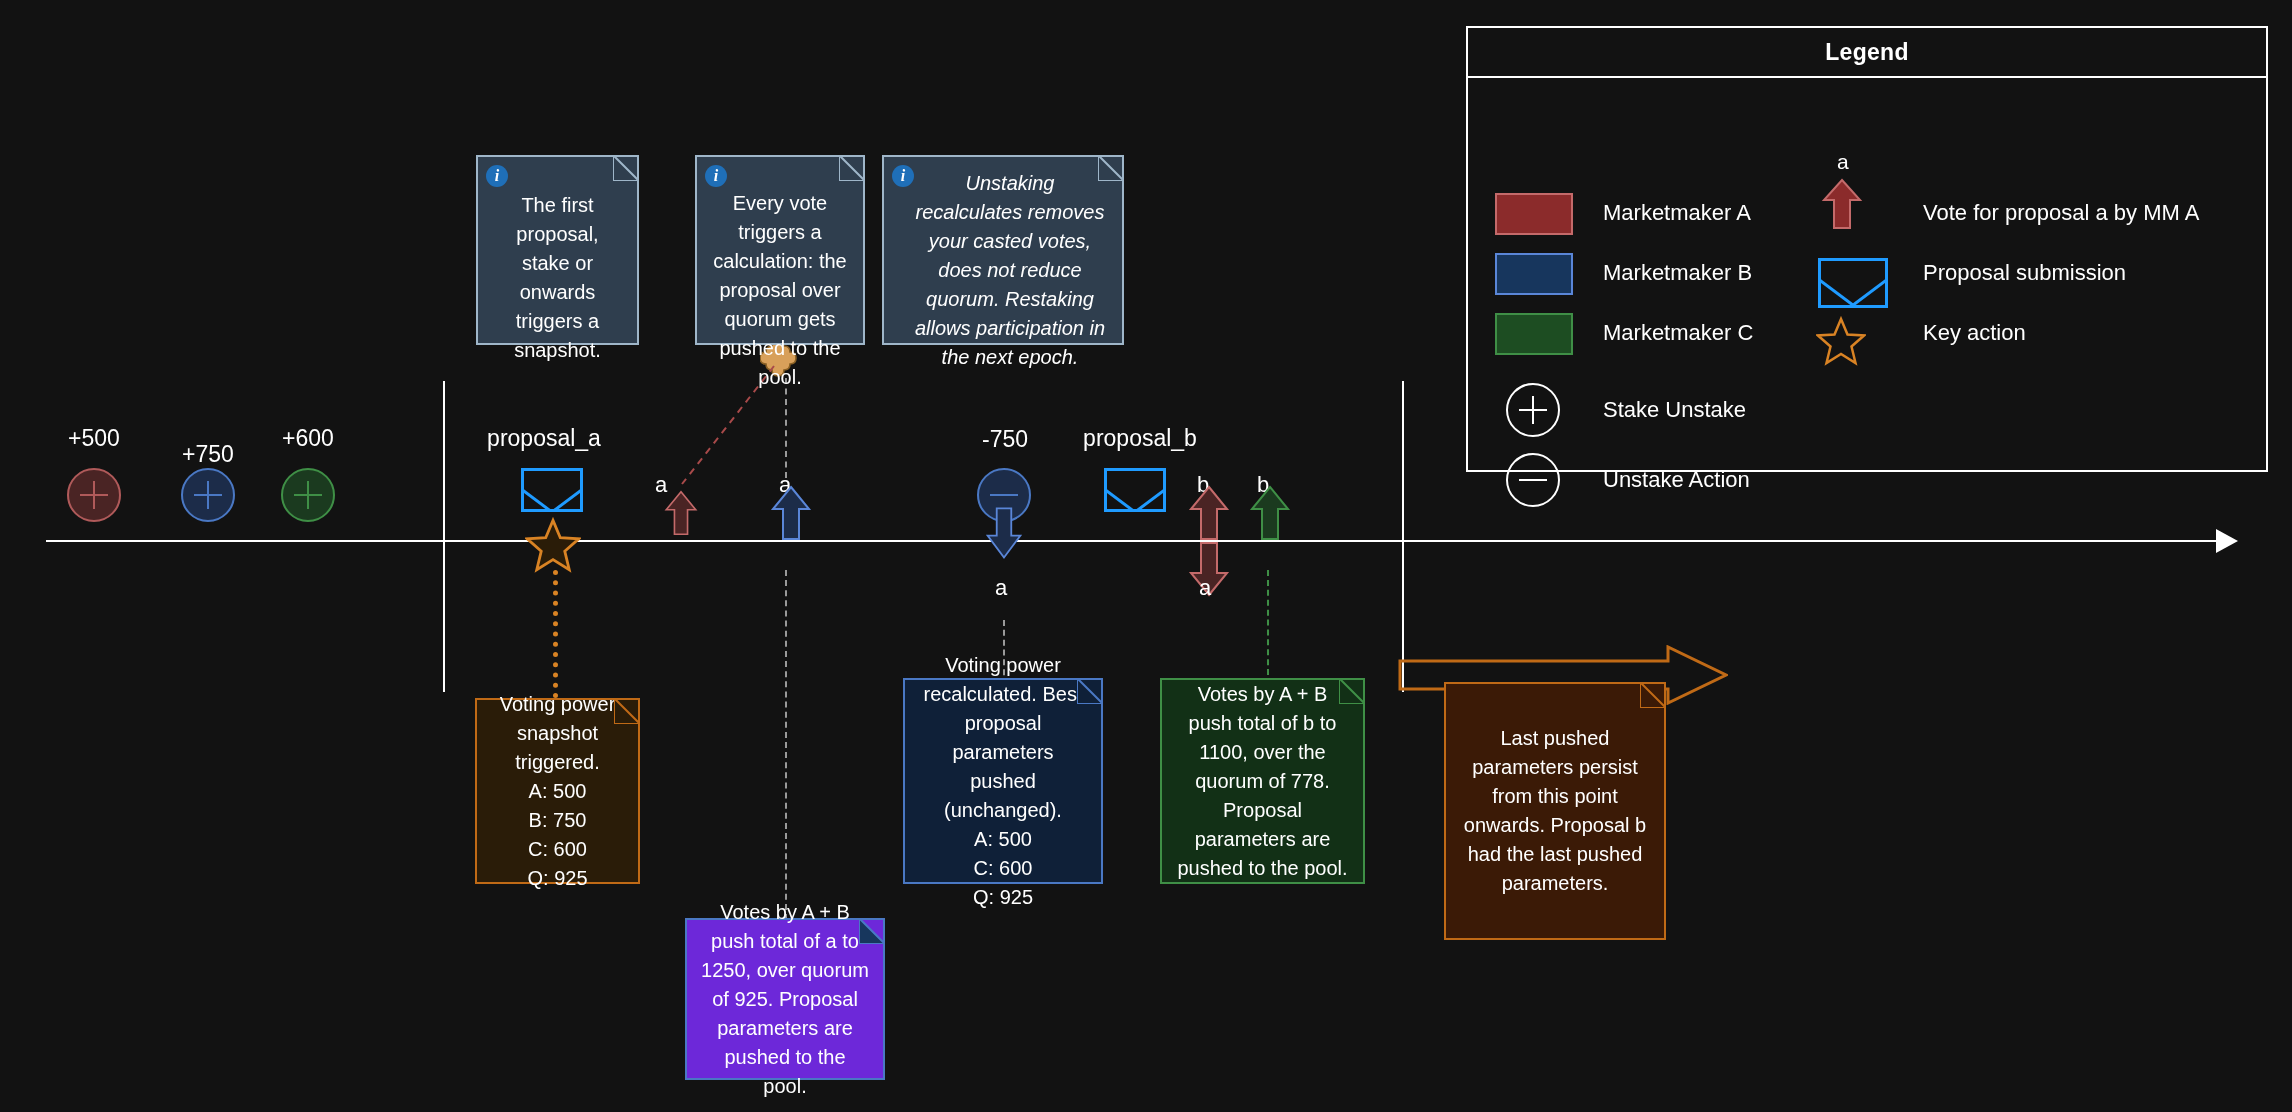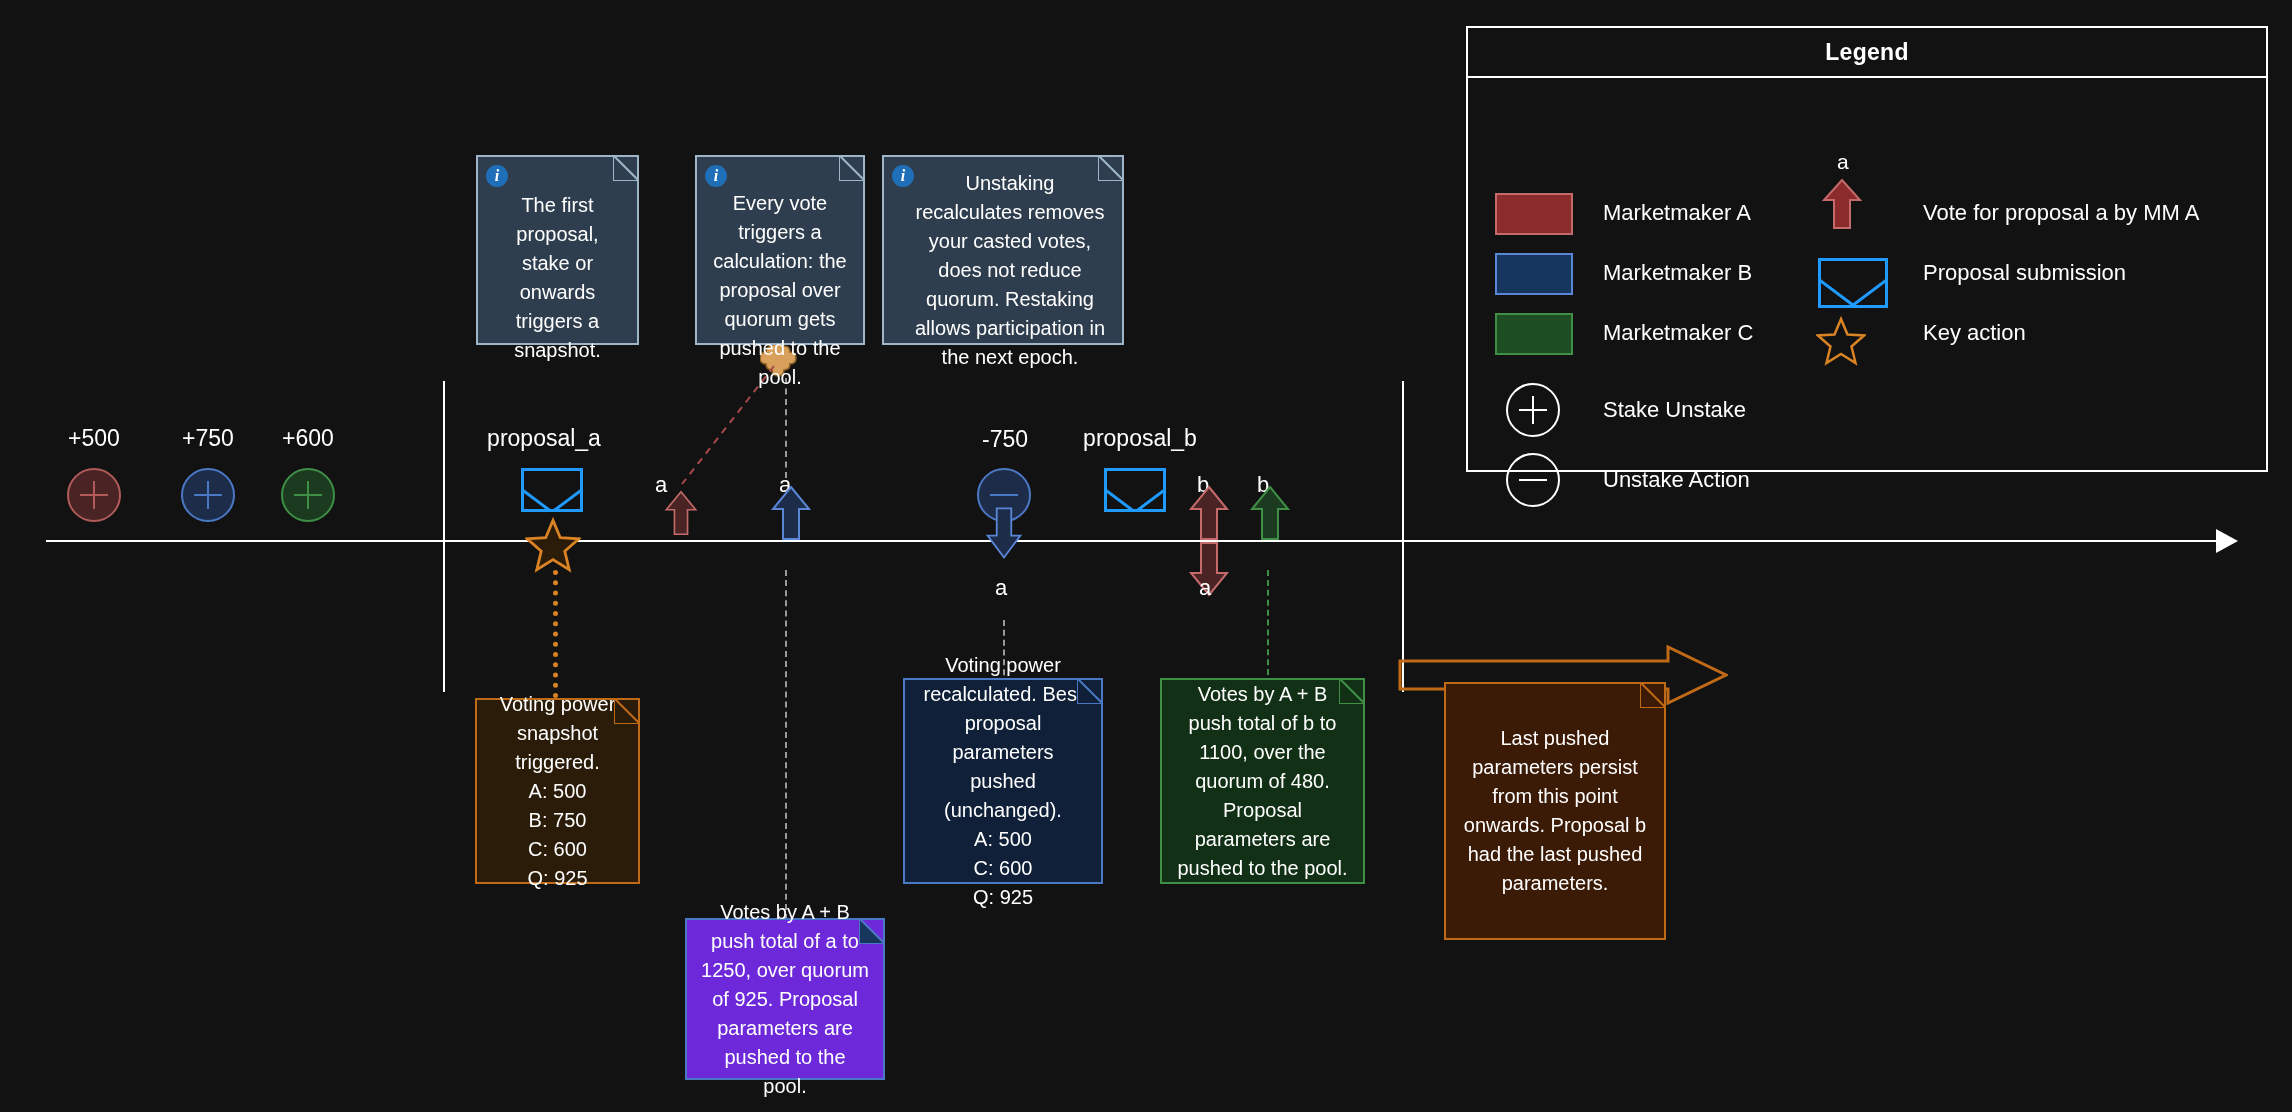--- a/index.html
+++ b/index.html
@@ -220,21 +220,21 @@
 
   <div class="vrule" style="left:443px; top:381px; height:311px;"></div>
   <div class="vrule" style="left:1402px; top:381px; height:311px;"></div>
 
   <div class="tl-label" style="left:44px; top:425px; width:100px;">+500</div>
   <div class="circ" style="left:67px; top:468px; color:#b05a5a; border-color:#b05a5a; background:#4a2424;">
     <span class="h"></span>
       <span class="v"></span>
   </div>
 
-  <div class="tl-label" style="left:158px; top:425px; width:100px;">+750</div>
+  <div class="tl-label" style="left:158px; top:441px; width:100px;">+750</div>
   <div class="circ" style="left:181px; top:468px; color:#4a78c4; border-color:#4a78c4; background:#1c2c49;">
     <span class="h"></span>
       <span class="v"></span>
   </div>
 
   <div class="tl-label" style="left:258px; top:425px; width:100px;">+600</div>
   <div class="circ" style="left:281px; top:468px; color:#3f8f46; border-color:#3f8f46; background:#1b3a1f;">
     <span class="h"></span>
       <span class="v"></span>
   </div>
@@ -313,21 +313,21 @@
   <div class="note note-info" style="left:695px; top:155px; width:170px; height:190px;">
     <div class="info-badge">i</div>
     <div style="margin-top:20px;">Every vote triggers a calculation: the proposal over quorum gets pushed to the pool.</div>
     <svg class="abs" style="right:-2px; top:-2px;" width="26" height="26" viewBox="0 0 26 26">
       <polygon points="0,0 26,26 0,26" fill="#2f3e4e" stroke="#9fb6c9" stroke-width="2"></polygon>
     </svg>
   </div>
 
   <div class="note note-info" style="left:882px; top:155px; width:242px; height:190px;">
     <div class="info-badge">i</div>
-    <div style="margin-top:0px; padding-left:14px;">Unstaking recalculates removes your casted votes, does not reduce quorum. Restaking allows participation in the next epoch.</div>
+    <div style="margin-top:0px; padding-left:14px;font-style:italic;">Unstaking recalculates removes your casted votes, does not reduce quorum. Restaking allows participation in the next epoch.</div>
     <svg class="abs" style="right:-2px; top:-2px;" width="26" height="26" viewBox="0 0 26 26">
       <polygon points="0,0 26,26 0,26" fill="#2f3e4e" stroke="#9fb6c9" stroke-width="2"></polygon>
     </svg>
   </div>
 
   <div class="note" style="left:475px; top:698px; width:165px; height:186px; background:#2a1c08; border-color:#c06a16; white-space:pre-line; display:flex; align-items:center; justify-content:center;">
     <div>Voting power snapshot triggered.
 A: 500
 B: 750
 C: 600
@@ -348,21 +348,21 @@
     <div>Voting power recalculated. Best proposal parameters pushed (unchanged).
 A: 500
 C: 600
 Q: 925</div>
     <svg class="abs" style="right:-2px; top:-2px;" width="26" height="26" viewBox="0 0 26 26">
       <polygon points="0,0 26,26 0,26" fill="#0f2038" stroke="#4a78c4" stroke-width="2"></polygon>
     </svg>
   </div>
 
   <div class="note" style="left:1160px; top:678px; width:205px; height:206px; background:#123016; border-color:#3f8f46; display:flex; align-items:center; justify-content:center;">
-    <div>Votes by A + B push total of b to 1100, over the quorum of 480. Proposal parameters are pushed to the pool.</div>
+    <div>Votes by A + B push total of b to 1100, over the quorum of 778. Proposal parameters are pushed to the pool.</div>
     <svg class="abs" style="right:-2px; top:-2px;" width="26" height="26" viewBox="0 0 26 26">
       <polygon points="0,0 26,26 0,26" fill="#123016" stroke="#3f8f46" stroke-width="2"></polygon>
     </svg>
   </div>
 
   <div class="note" style="left:1444px; top:682px; width:222px; height:258px; background:#3b1a06; border-color:#c06a16; display:flex; align-items:center; justify-content:center;">
     <div>Last pushed parameters persist from this point onwards. Proposal b had the last pushed parameters.</div>
     <svg class="abs" style="right:-2px; top:-2px;" width="26" height="26" viewBox="0 0 26 26">
       <polygon points="0,0 26,26 0,26" fill="#3b1a06" stroke="#c06a16" stroke-width="2"></polygon>
     </svg>

